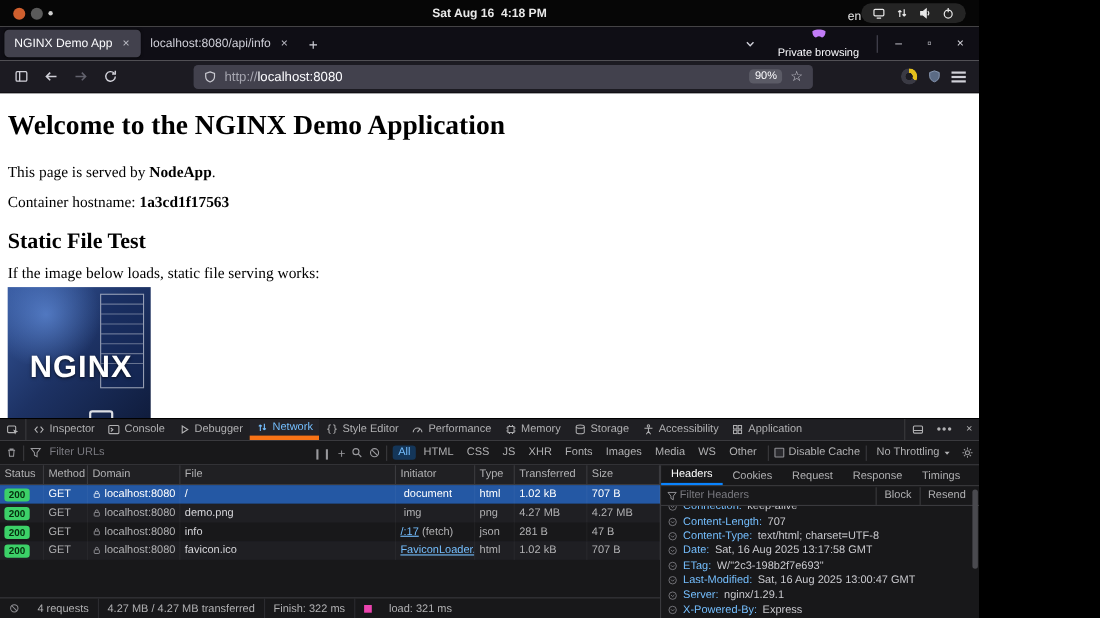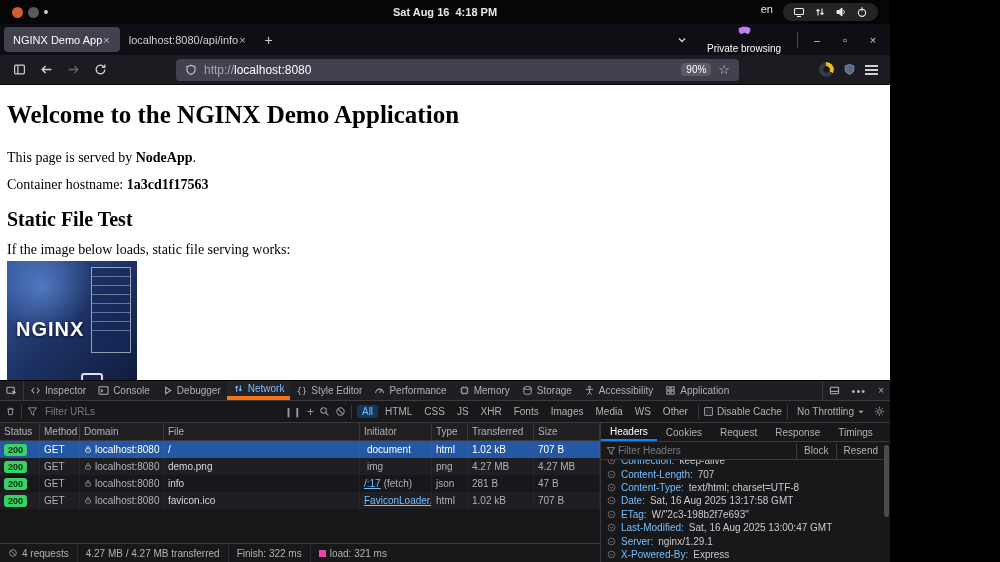--- a/index.html
+++ b/index.html
@@ -13,27 +13,27 @@
 
   
   .sysbar { height:24px; background:#060606; color:#e8e8e8; display:flex; align-items:center;
     padding:0 12px; font-size:11px; position:relative; }
   .sys-left { display:flex; align-items:center; gap:5px; }
   .dot { width:11px; height:11px; border-radius:50%; }
   .dot.orange { background:#cf5f2e; }
   .dot.gray { background:#5a5a5a; }
   .dot.tiny { width:4px; height:4px; background:#cfcfcf; }
   .sys-clock { position:absolute; left:50%; transform:translateX(-50%); white-space:pre; font-weight:bold; }
-  .sys-right { margin-left:auto; display:flex; align-items:flex-start; gap:10px; }
+  .sys-right { margin-left:auto; display:flex; align-items:flex-end; }
   .tray { display:flex; align-items:center; gap:9px; background:rgba(255,255,255,.12);
     border-radius:12px; padding:3px 10px; color:#e8e8e8; }
 
   
   .tabbar { height:31px; background:#0f0e15; display:flex; align-items:center; padding:0 4px; }
-  .tab { display:flex; align-items:center; gap:0; height:25px; padding:0 9px; border-radius:4px;
+  .tab { display:flex; align-items:center; gap:8px; height:25px; padding:0 9px; border-radius:4px;
     font-size:11px; color:#cfcfd8; max-width:175px; }
   .tab.active { background:#42414d; color:#fbfbfe; box-shadow:0 0 2px rgba(0,0,0,.6); }
   .tab .x { color:#b9b9c2; font-size:11px; padding:0 1px; }
   .newtab { color:#cfcfd8; font-size:14px; padding:0 9px; }
   .tab-right { margin-left:auto; display:flex; align-items:center; gap:2px; }
   .icbtn { color:#cfcfd8; padding:3px 7px; display:flex; align-items:center; }
   .private { display:flex; align-items:center; gap:6px; color:#fbfbfe; font-size:10px; padding:0 10px;flex-direction:column; }
   .vsep { width:1px; height:16px; background:#4a4955; margin:0 4px; }
   .winbtn { width:26px; text-align:center; color:#d5d5dc; font-size:11px; }
 
@@ -67,22 +67,22 @@
   .p3 { margin-top:11px !important; }
   .demo-img { position:relative; width:130px; height:150px; margin-top:3px; overflow:hidden;
     background:linear-gradient(135deg,#35579c 0%, #1d3264 45%, #0c1733 100%); }
   .demo-img .glow { position:absolute; left:-20px; top:-20px; width:110px; height:90px;
     background:radial-gradient(circle,rgba(120,170,255,.5),transparent 70%); }
   .demo-img .server { position:absolute; right:6px; top:6px; width:40px; height:86px;
     border:1px solid rgba(255,255,255,.55); background:rgba(20,40,90,.5); }
   .demo-img .server i { display:block; height:9px; border-bottom:1px solid rgba(255,255,255,.35); }
   .demo-img .phone { position:absolute; right:34px; bottom:4px; width:22px; height:34px;
     border:2px solid rgba(255,255,255,.85); border-radius:3px; }
-  .demo-img .nginx { position:absolute; left:9px; top:57px; color:#fff; font-weight:bold;
-    font-size:20px; letter-spacing:1px; font-family:"Liberation Sans",sans-serif;
+  .demo-img .nginx { position:absolute; left:20px; top:57px; color:#fff; font-weight:bold;
+    font-size:28px; letter-spacing:1px; font-family:"Liberation Sans",sans-serif;
     text-shadow:0 1px 3px rgba(0,0,0,.7); }
 
   
   .devtools { position:absolute; left:0; right:0; bottom:0; height:182px; background:#18181a;
     color:#b1b1b3; font-size:10px; display:flex; flex-direction:column; border-top:1px solid #000; }
 
   .dt-tabs { height:20px; background:#1f1f23; display:flex; align-items:stretch;
     border-bottom:1px solid #3a3a3e; flex:none; }
   .dt-pick { display:flex; align-items:center; padding:0 6px; border-right:1px solid #3a3a3e; color:#b1b1b3; }
   .dt-tab { display:flex; align-items:center; gap:4px; padding:0 6px; color:#b1b1b3; white-space:nowrap; }
@@ -124,21 +124,21 @@
     border-radius:3px; padding:0 4px; line-height:12px; }
   .lock { color:#8f8f94; flex:none; }
   .nrow.sel .lock { color:#dce7f5; }
   .lnk { color:#75bfff; text-decoration:underline; cursor:pointer; }
   .nrow.sel .lnk { color:#fff; }
   .filecell { color:#d7d7db; }
   .nrow.sel .filecell { color:#fff; }
 
   .nstatusbar { height:19px; flex:none; border-top:1px solid #3a3a3e; background:#18181a;
     display:flex; align-items:center; font-size:10px; color:#b1b1b3; }
-  .sb-item { display:flex; align-items:center; gap:4px; padding:0 8px; height:100%;
+  .sb-item { display:flex; align-items:center; gap:16px; padding:0 8px; height:100%;
     border-right:1px solid #2c2c30; white-space:nowrap; }
   .sq { width:7px; height:7px; flex:none; }
   .sq.blue { background:#0074e8; }
   .sq.pink { background:#eb44af; }
 
   .dt-right { flex:1; border-left:1px solid #3a3a3e; display:flex; flex-direction:column;
     position:relative; min-width:0; }
   .d-tabs { height:19px; display:flex; align-items:stretch; border-bottom:1px solid #3a3a3e; flex:none; }
   .d-tab { display:flex; align-items:center; padding:0 9px; color:#b1b1b3; }
   .d-tab.sel { color:#fff; border-bottom:2px solid #0a84ff; }

